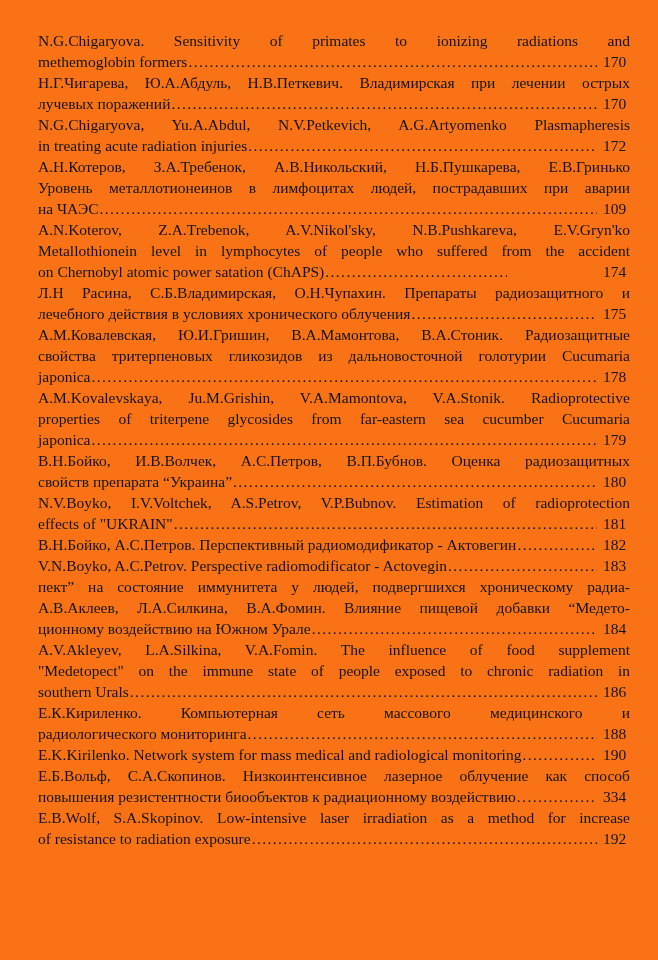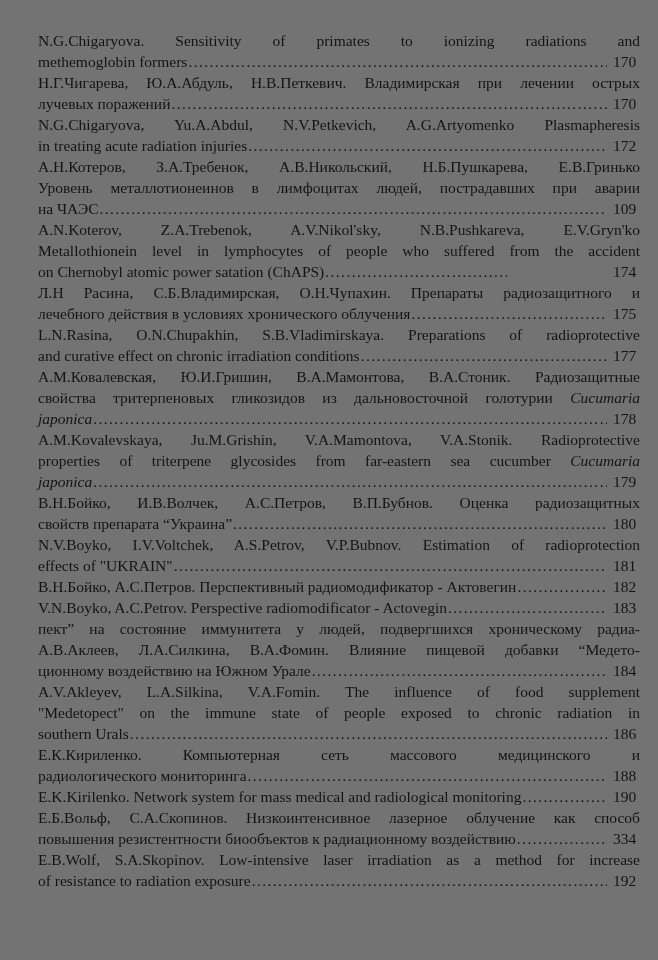--- a/index.html
+++ b/index.html
@@ -5,23 +5,23 @@
   html, body {
     margin: 0;
     padding: 0;
     background: #e8e8e8;
   }
   .page {
     position: relative;
     width: 658px;
     height: 960px;
     margin: 0 auto;
-    background: #737373;
+    background: #f97316;
     box-sizing: border-box;
-    padding: 30px 18px 0 38px;
+    padding: 30px 28px 0 38px;
     font-family: "Liberation Serif", "DejaVu Serif", serif;
     font-size: 15.5px;
     color: #141414;
     overflow: hidden;
   }
   .toc { width: 100%; }
   .entry { margin: 0; }
   .line {
     line-height: 21px;
     min-height: 21px;
@@ -53,21 +53,21 @@
   .dots.short {
     flex: 0 0 auto;
     width: 182px;
   }
   .num {
     flex: 0 0 auto;
     margin-left: auto;
     min-width: 27px;
     text-align: left;
   }
-  .i { font-style: italic; }
+  .i { }
 </style>
 </head>
 <body>
 
 <div class="page">
   <div class="toc" id="toc">
       <div class="entry">
         <div class="line just"><span>N.G.Chigaryova. Sensitivity of primates to ionizing radiations and</span></div>
         <div class="line lastline">
           <span class="lt"><span>methemoglobin formers</span></span>
@@ -111,28 +111,20 @@
       </div>
       <div class="entry">
         <div class="line just"><span>Л.Н Расина, С.Б.Владимирская, О.Н.Чупахин. Препараты радиозащитного и</span></div>
         <div class="line lastline">
           <span class="lt"><span>лечебного действия в условиях хронического облучения</span></span>
           <span class="dots"></span>
           <span class="num">175</span>
         </div>
       </div>
       <div class="entry">
-        <div class="line just"><span>L.N.Rasina, O.N.Chupakhin, S.B.Vladimirskaya. Preparations of radioprotective</span></div>
-        <div class="line lastline">
-          <span class="lt"><span>and curative effect on chronic irradiation conditions</span></span>
-          <span class="dots"></span>
-          <span class="num">177</span>
-        </div>
-      </div>
-      <div class="entry">
         <div class="line just"><span>А.М.Ковалевская, Ю.И.Гришин, В.А.Мамонтова, В.А.Стоник. Радиозащитные</span></div>
         <div class="line just"><span>свойства тритерпеновых гликозидов из дальновосточной голотурии </span><span class="i">Cucumaria</span></div>
         <div class="line lastline">
           <span class="lt"><span class="i">japonica</span></span>
           <span class="dots"></span>
           <span class="num">178</span>
         </div>
       </div>
       <div class="entry">
         <div class="line just"><span>A.M.Kovalevskaya, Ju.M.Grishin, V.A.Mamontova, V.A.Stonik. Radioprotective</span></div>

